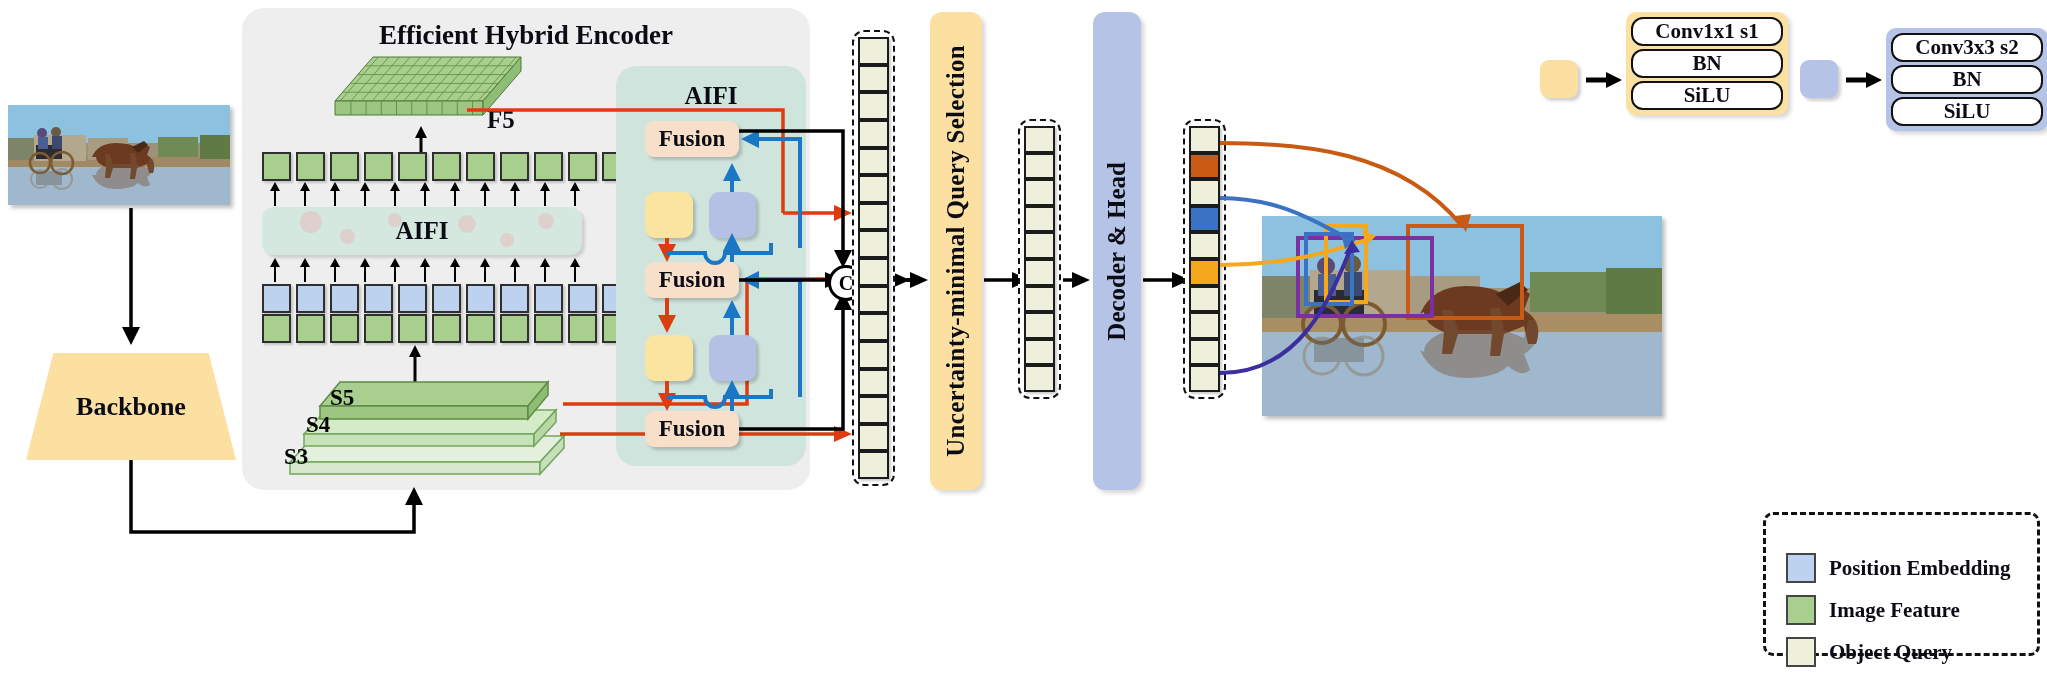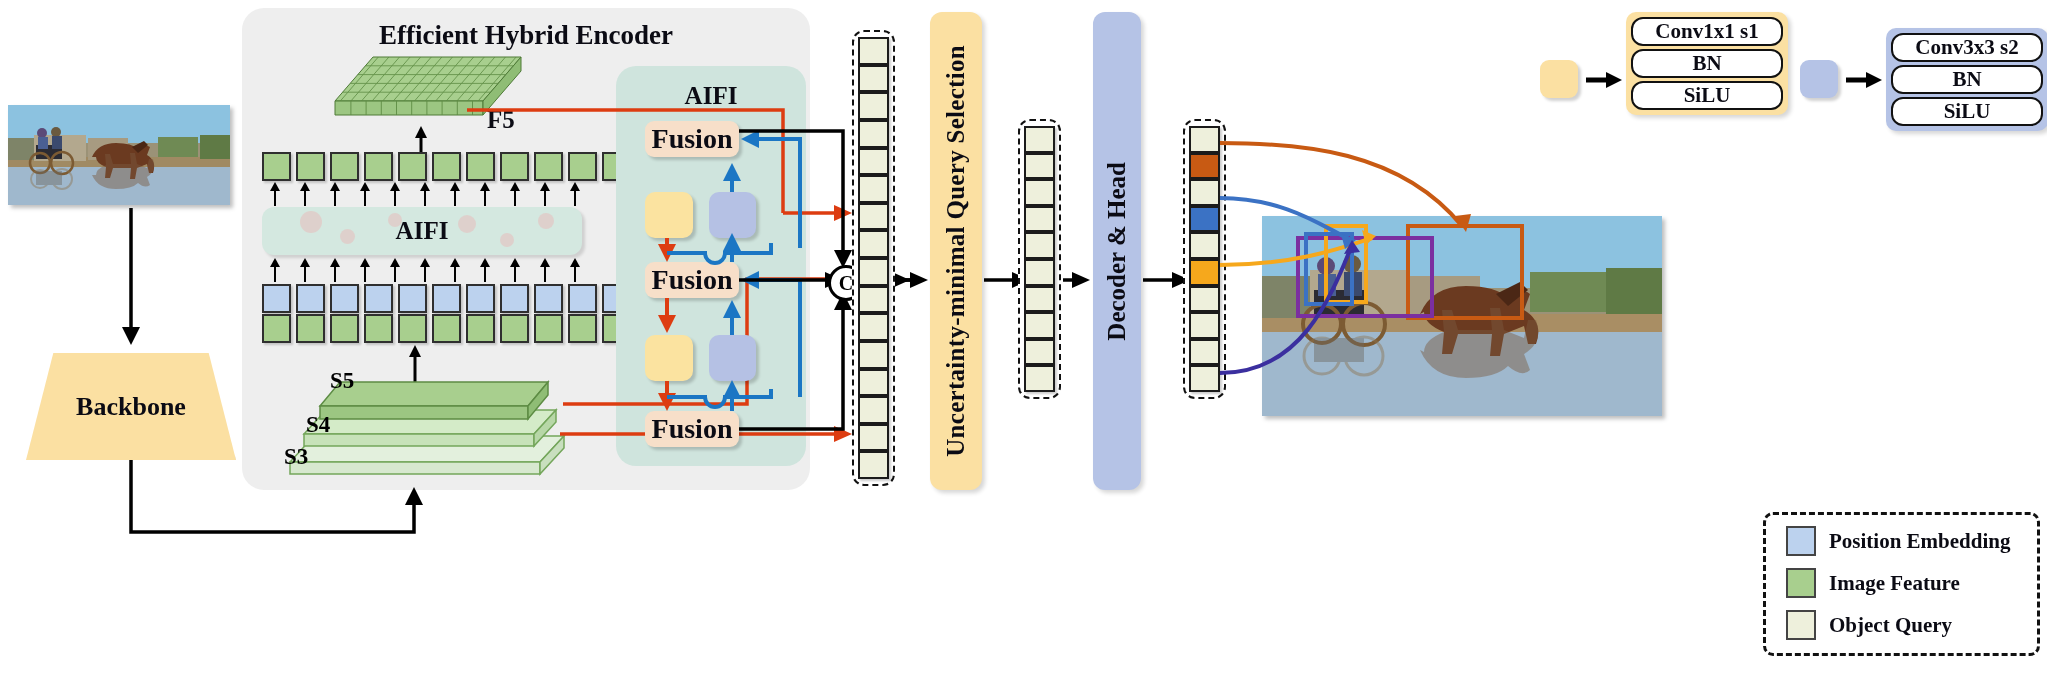--- a/index.html
+++ b/index.html
@@ -42,21 +42,21 @@
     border-left:5px solid transparent;border-right:5px solid transparent;
     border-bottom:9px solid #000;}
 
   
   .splane-label{position:absolute;font-size:23px;font-weight:bold;color:#000;}
 
   
   .fusion{position:absolute;background:#f7dfc9;border-radius:9px;
           box-shadow:3px 3px 3px rgba(0,0,0,.18);
           display:flex;align-items:center;justify-content:center;
-          font-size:28px;font-weight:bold;color:#0b0b14;}
+          font-size:23px;font-weight:bold;color:#0b0b14;}
   .convy{position:absolute;background:#fbe3a0;border-radius:10px;
          box-shadow:3px 3px 3px rgba(0,0,0,.18);}
   .convb{position:absolute;background:#b5c1e4;border-radius:10px;
          box-shadow:3px 3px 3px rgba(0,0,0,.18);}
 
   .cnode{position:absolute;width:30px;height:30px;border:3px solid #000;
          border-radius:50%;background:#fff;display:flex;align-items:center;
          justify-content:center;font-size:20px;font-weight:bold;}
 
   
@@ -86,21 +86,21 @@
   .convcard .cell{background:#fff;border:2px solid #111;border-radius:12px;
         text-align:center;font-size:21px;font-weight:bold;color:#0b0b14;
         margin-bottom:3px;line-height:25px;}
   .convcard .cell:last-child{margin-bottom:0;}
   .swatch-sq{position:absolute;width:38px;height:38px;border-radius:9px;
              box-shadow:3px 3px 3px rgba(0,0,0,.18);}
 
   
   #legend{left:1763px;top:512px;width:271px;height:138px;border:3px dashed #111;
           border-radius:10px;background:#fff;}
-  .lg-row{position:absolute;display:flex;align-items:center;gap:13px;}
+  .lg-row{position:absolute;display:flex;align-items:center;gap:13px;margin-top:27px;}
   .lg-sw{width:26px;height:26px;border:2px solid #444;}
   .lg-txt{font-size:21px;font-weight:bold;color:#0b0b14;}
 
   
   #backbone-shape{left:26px;top:353px;width:210px;height:107px;
     background:#fbe0a2;box-shadow:4px 4px 4px rgba(0,0,0,.15);
     clip-path:polygon(13% 0,87% 0,100% 100%,0 100%);}
   #backbone-label{left:26px;top:353px;width:210px;height:107px;
     display:flex;align-items:center;justify-content:center;
     font-size:26px;font-weight:bold;color:#0b0b14;}
@@ -262,21 +262,21 @@
 
     <polygon points="42,64 272,64 294,40 64,40" fill="#d4ebc8" stroke="#74a65b" stroke-width="1.5"></polygon>
     <polygon points="42,64 272,64 272,76 42,76" fill="#c7e2b9" stroke="#74a65b" stroke-width="1.5"></polygon>
     <polygon points="272,64 294,40 294,52 272,76" fill="#b7d7a7" stroke="#74a65b" stroke-width="1.5"></polygon>
 
     <polygon points="58,36 266,36 286,12 78,12" fill="#a8cf8e" stroke="#5d8c44" stroke-width="1.5"></polygon>
     <polygon points="58,36 266,36 266,49 58,49" fill="#9cc682" stroke="#5d8c44" stroke-width="1.5"></polygon>
     <polygon points="266,36 286,12 286,25 266,49" fill="#8fbd75" stroke="#5d8c44" stroke-width="1.5"></polygon>
   </svg>
 </div>
-<div class="splane-label" id="lbl-s5" style="left:330px;top:368px;">S5</div>
+<div class="splane-label" id="lbl-s5" style="left:330px;top:385px;">S5</div>
 <div class="splane-label" id="lbl-s4" style="left:306px;top:412px;">S4</div>
 <div class="splane-label" id="lbl-s3" style="left:284px;top:444px;">S3</div>
 
 <div class="abs" id="ccff-panel"></div>
 <div class="abs ttl" id="ccff-title">AIFI</div>
 
 <svg class="abs" style="left:0;top:0;width:2047px;height:679px;pointer-events:none;">
   <g stroke="#dd3c11" stroke-width="3.5" fill="none">
 
     <path d="M467,110 H783 V213"></path>

